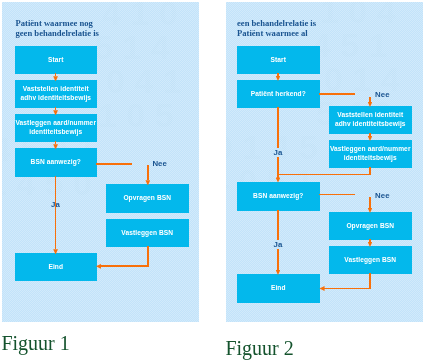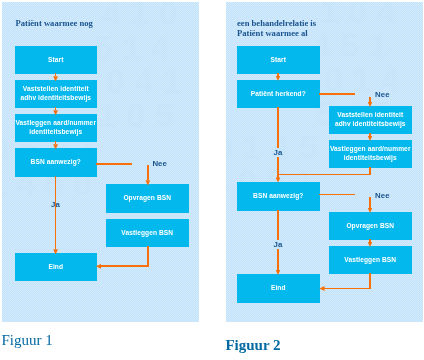--- a/index.html
+++ b/index.html
@@ -33,40 +33,41 @@
   .vl{position:absolute;width:1.5px;background:#f8700a;}
   .hl{position:absolute;height:1.5px;background:#f8700a;}
 
   .ah{position:absolute;background:#f8700a;}
   .ah-d{width:4.8px;height:5.2px;clip-path:polygon(0% 0%,100% 0%,50% 100%);}
   .ah-l{width:5.2px;height:4.8px;clip-path:polygon(100% 0%,100% 100%,0% 50%);}
 
   .elbl{position:absolute;color:#1a5490;font-size:7.8px;font-weight:bold;letter-spacing:.1px;padding-left:20px;}
   .elbl-over{background:#c8e6fa;padding:0 0.5px;}
 
-  .cap{position:absolute;font-family:"Liberation Serif",serif;font-size:15px;color:#0369a1;}
+  .cap{position:absolute;font-family:"Liberation Serif",serif;font-size:20px;color:#14532d;}
 </style>
 </head>
 <body>
 
 <div class="page">
 
   <div class="panel panel-1">
     <div class="wmlayer">
       <div class="wm" style="left:100px;top:-6px;font-size:34px;">4 1 0</div>
       <div class="wm" style="left:92px;top:28px;font-size:34px;">5 1 4</div>
       <div class="wm" style="left:104px;top:62px;font-size:34px;">0 4 1</div>
       <div class="wm" style="left:96px;top:96px;font-size:34px;">1 0 5</div>
       <div class="wm" style="left:-10px;top:130px;font-size:34px;">4 5 0 1</div>
       <div class="wm" style="left:-14px;top:164px;font-size:34px;">1 4 5 0</div>
     </div>
     <div class="tex"></div>
 
     <div class="ptitle" style="left:13.5px;top:15.5px;">
       <div>Patiënt waarmee nog</div>
+      <div>geen behandelrelatie is</div>
     </div>
 
     <div class="box" style="left:13px;top:44px;width:81.5px;height:27.8px;">Start</div>
     <div class="box" style="left:13px;top:78px;width:81.5px;height:27.8px;">
       <span><span>Vaststellen identiteit</span><br><span>adhv identiteitsbewijs</span></span>
     </div>
     <div class="box" style="left:13px;top:112px;width:81.5px;height:27.8px;">
       <span><span>Vastleggen aard/nummer</span><br><span>identiteitsbewijs</span></span>
     </div>
     <div class="box" style="left:13px;top:146px;width:81.5px;height:28.8px;">BSN aanwezig?</div>
@@ -153,15 +154,15 @@
     <div class="vl" style="left:51.25px;top:208.00px;height:59.80px;"></div>
     <div class="ah ah-d" style="left:49.60px;top:267.80px;"></div>
     <div class="elbl elbl-over" style="left:47.00px;top:238.00px;">Ja</div>
 
     <div class="vl" style="left:143.25px;top:271.00px;height:16.25px;"></div>
     <div class="hl" style="left:96.50px;top:285.75px;width:48.25px;"></div>
     <div class="ah ah-l" style="left:93.40px;top:284.10px;"></div>
   </div>
 
   <div class="cap" style="left:1.4px;top:332.2px;">Figuur 1</div>
-  <div class="cap" style="left:225.4px;top:337px;font-weight:bold;">Figuur 2</div>
+  <div class="cap" style="left:225.4px;top:337px;">Figuur 2</div>
 
 </div>
 
 </body></html>

